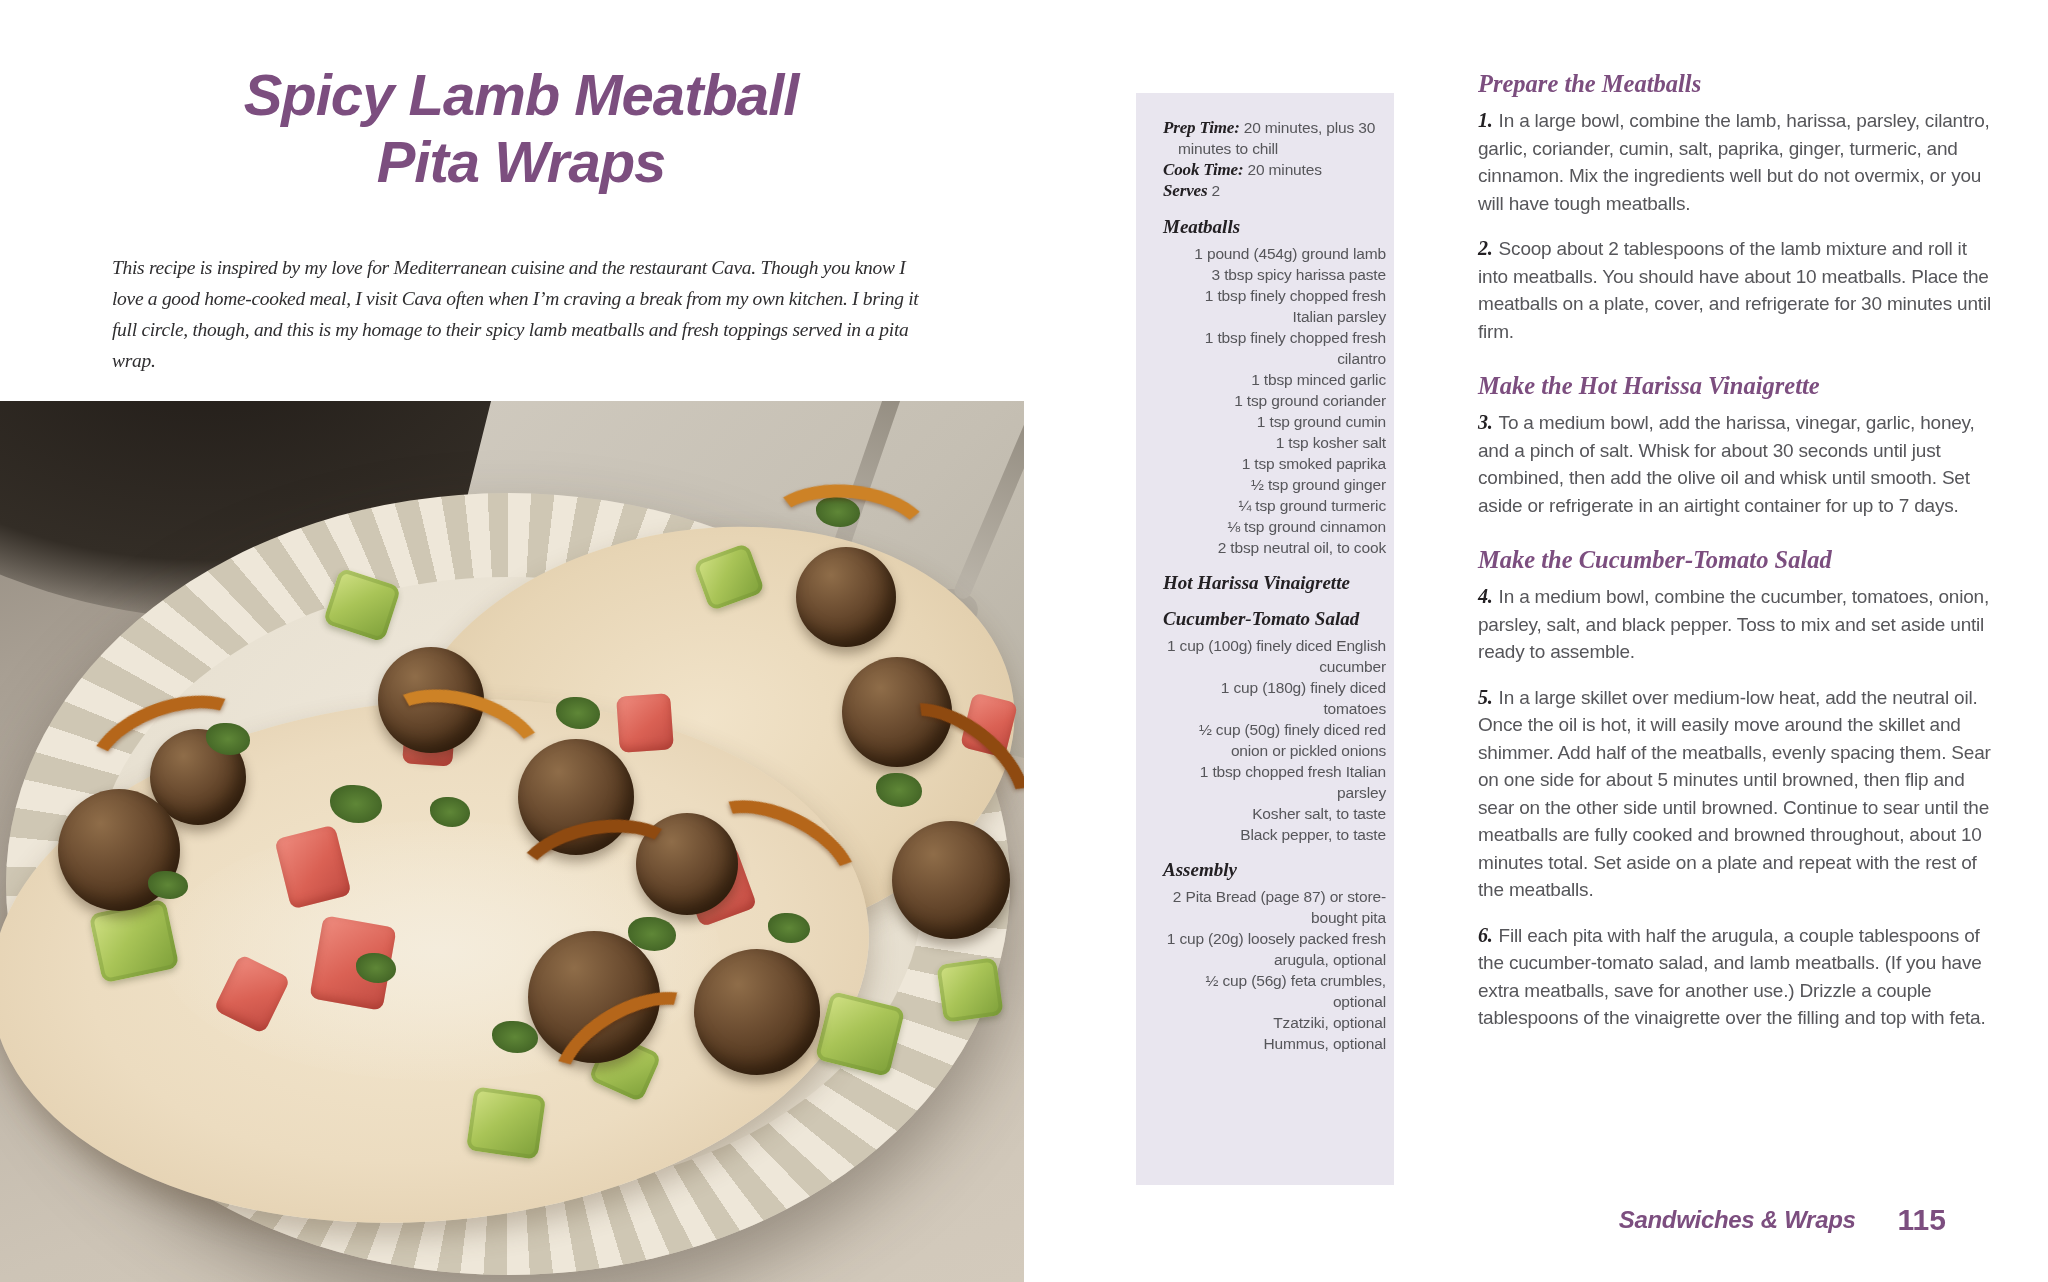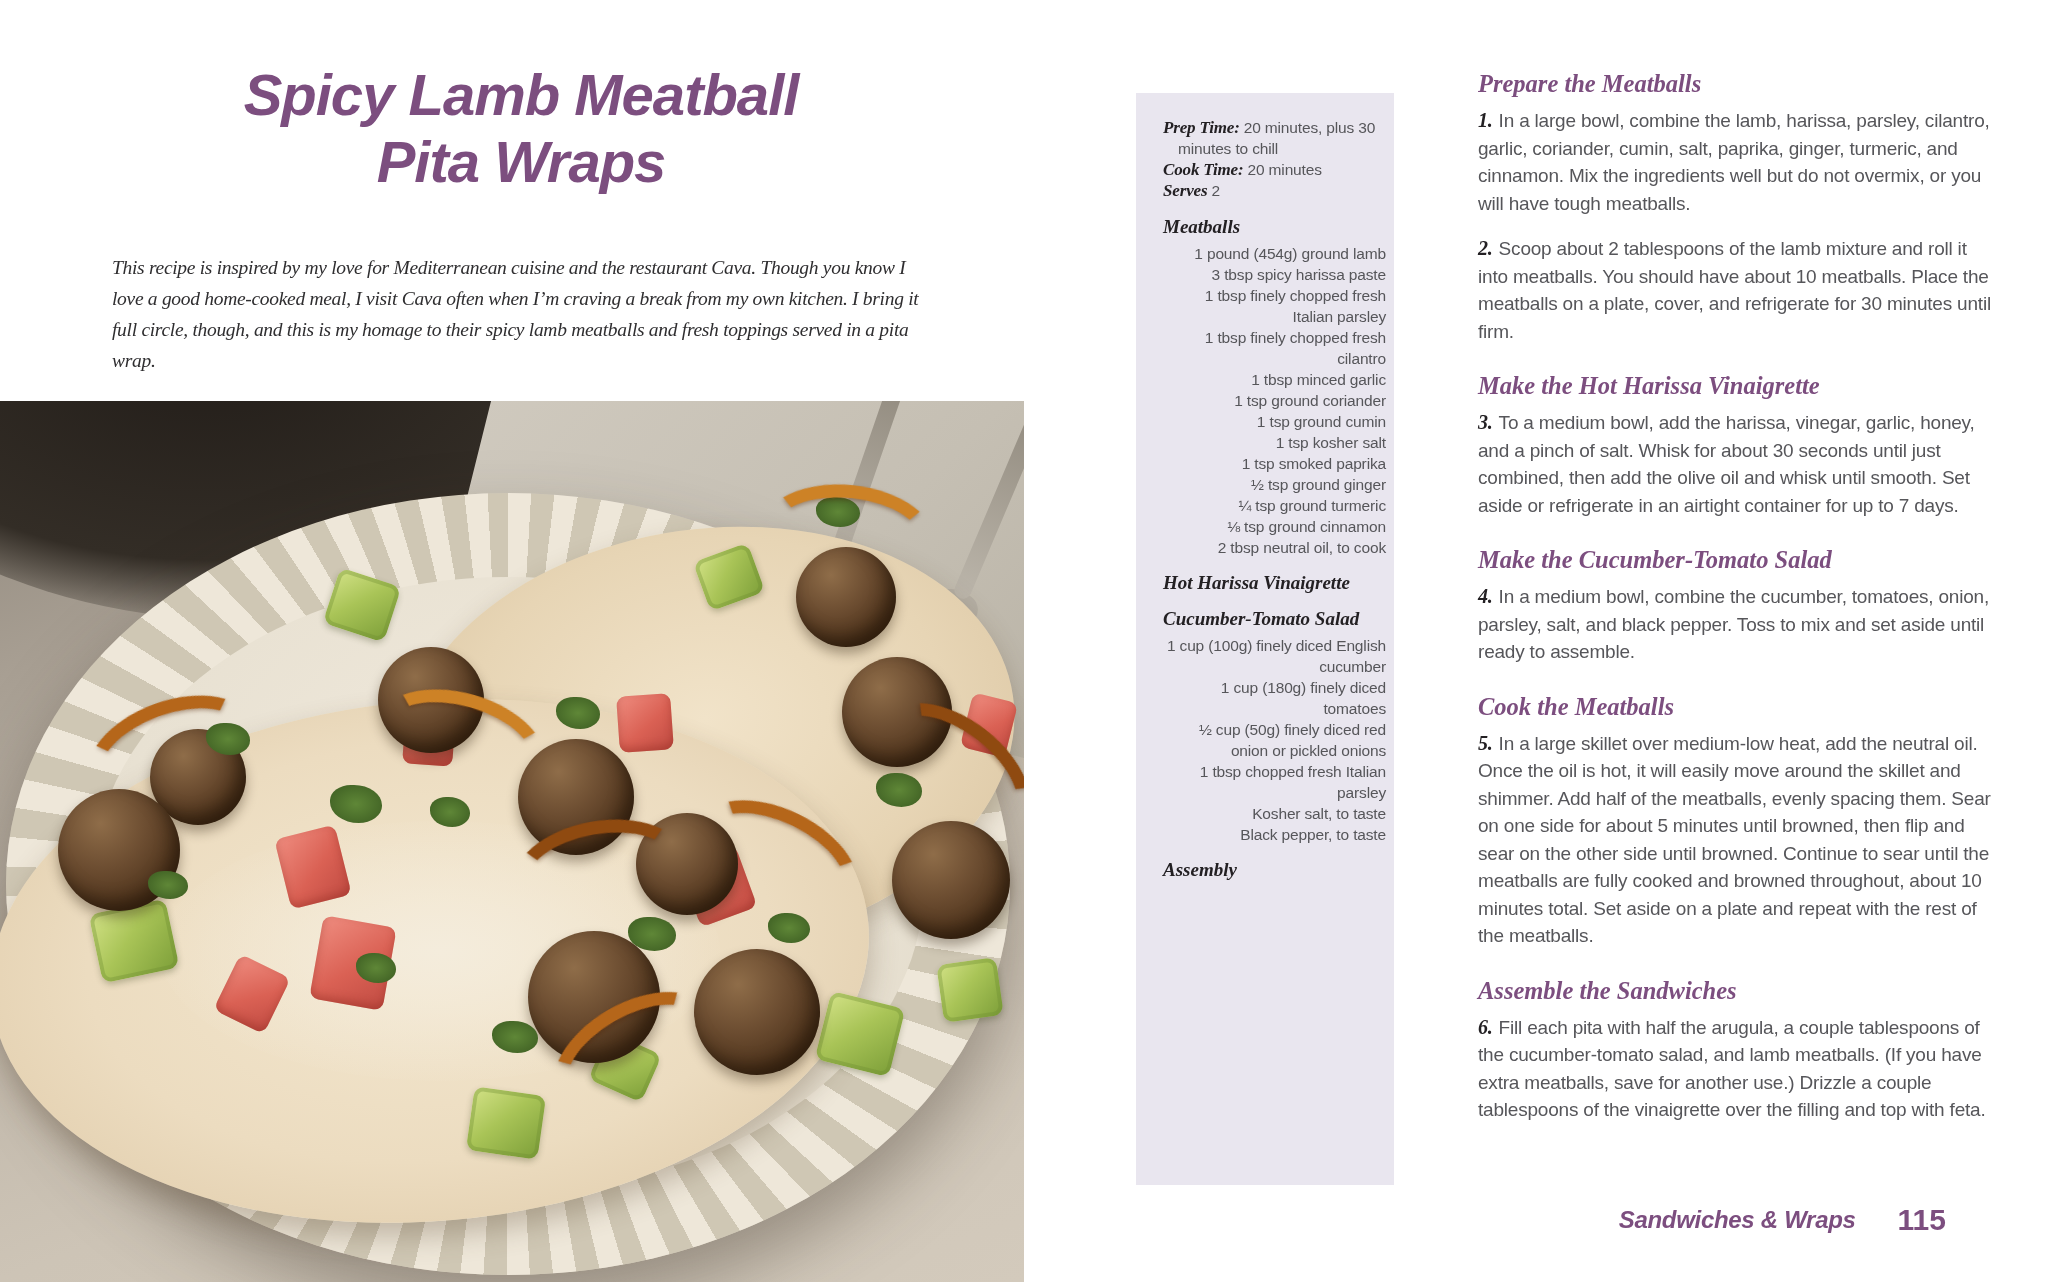--- a/index.html
+++ b/index.html
@@ -218,43 +218,48 @@
         <li>1 cup (180g) finely diced tomatoes</li>
         <li>½ cup (50g) finely diced red onion or pickled onions</li>
         <li>1 tbsp chopped fresh Italian parsley</li>
         <li>Kosher salt, to taste</li>
         <li>Black pepper, to taste</li>
       </ul>
     </section>
 
     <section class="ing-section">
       <h4 class="ing-heading">Assembly</h4>
+      <ul>
+        <li>2 Pita Bread (page 87) or store-bought pita</li>
+        <li>1 cup (20g) loosely packed fresh arugula, optional</li>
+        <li>½ cup (56g) feta crumbles, optional</li>
+        <li>Tzatziki, optional</li>
+        <li>Hummus, optional</li>
+      </ul>
     </section>
   </aside>
 
   <main class="instructions">
     <section>
       <h3>Prepare the Meatballs</h3>
       <p class="step"><span class="num">1.</span><span>In a large bowl, combine the lamb, harissa, parsley, cilantro, garlic, coriander, cumin, salt, paprika, ginger, turmeric, and cinnamon. Mix the ingredients well but do not overmix, or you will have tough meatballs.</span></p>
       <p class="step"><span class="num">2.</span><span>Scoop about 2 tablespoons of the lamb mixture and roll it into meatballs. You should have about 10 meatballs. Place the meatballs on a plate, cover, and refrigerate for 30 minutes until firm.</span></p>
     </section>
     <section>
       <h3>Make the Hot Harissa Vinaigrette</h3>
       <p class="step"><span class="num">3.</span><span>To a medium bowl, add the harissa, vinegar, garlic, honey, and a pinch of salt. Whisk for about 30 seconds until just combined, then add the olive oil and whisk until smooth. Set aside or refrigerate in an airtight container for up to 7 days.</span></p>
     </section>
     <section>
       <h3>Make the Cucumber-Tomato Salad</h3>
       <p class="step"><span class="num">4.</span><span>In a medium bowl, combine the cucumber, tomatoes, onion, parsley, salt, and black pepper. Toss to mix and set aside until ready to assemble.</span></p>
     </section>
     <section>
-      <h3>Cook the Meatballs</h3>
       <p class="step"><span class="num">5.</span><span>In a large skillet over medium-low heat, add the neutral oil. Once the oil is hot, it will easily move around the skillet and shimmer. Add half of the meatballs, evenly spacing them. Sear on one side for about 5 minutes until browned, then flip and sear on the other side until browned. Continue to sear until the meatballs are fully cooked and browned throughout, about 10 minutes total. Set aside on a plate and repeat with the rest of the meatballs.</span></p>
     </section>
     <section>
-      <h3>Assemble the Sandwiches</h3>
       <p class="step"><span class="num">6.</span><span>Fill each pita with half the arugula, a couple tablespoons of the cucumber-tomato salad, and lamb meatballs. (If you have extra meatballs, save for another use.) Drizzle a couple tablespoons of the vinaigrette over the filling and top with feta.</span></p>
     </section>
   </main>
 
   <div class="footer">
     <span class="footer-section">Sandwiches &amp; Wraps</span>
     <span class="footer-page">115</span>
   </div>
 
 </div>

